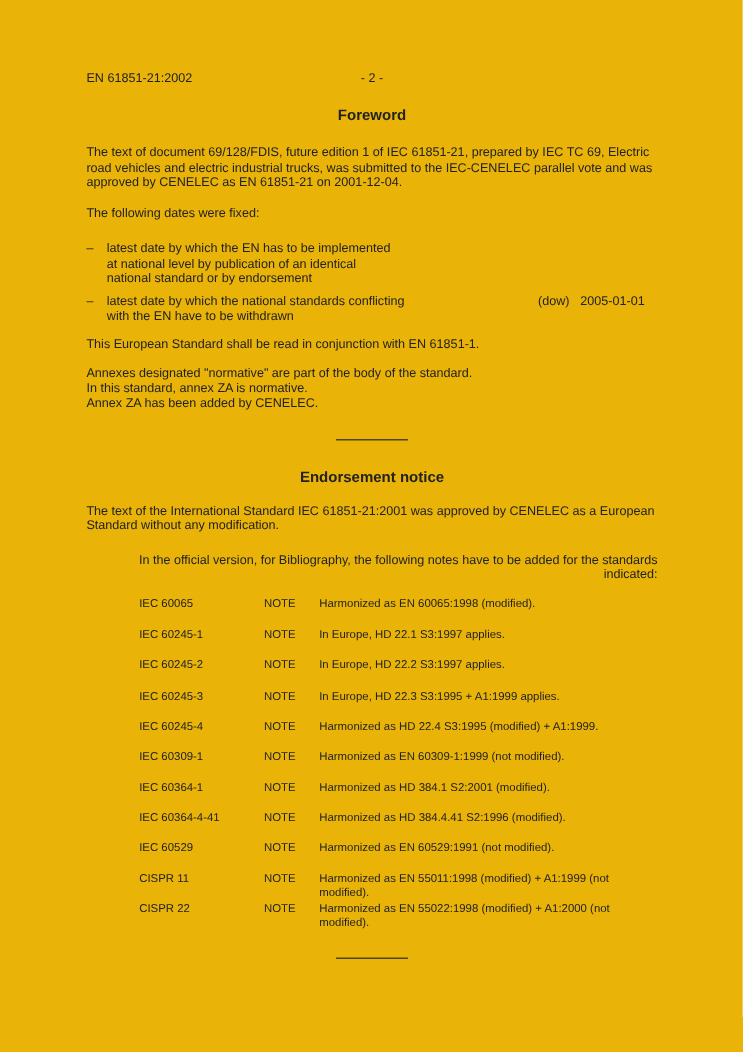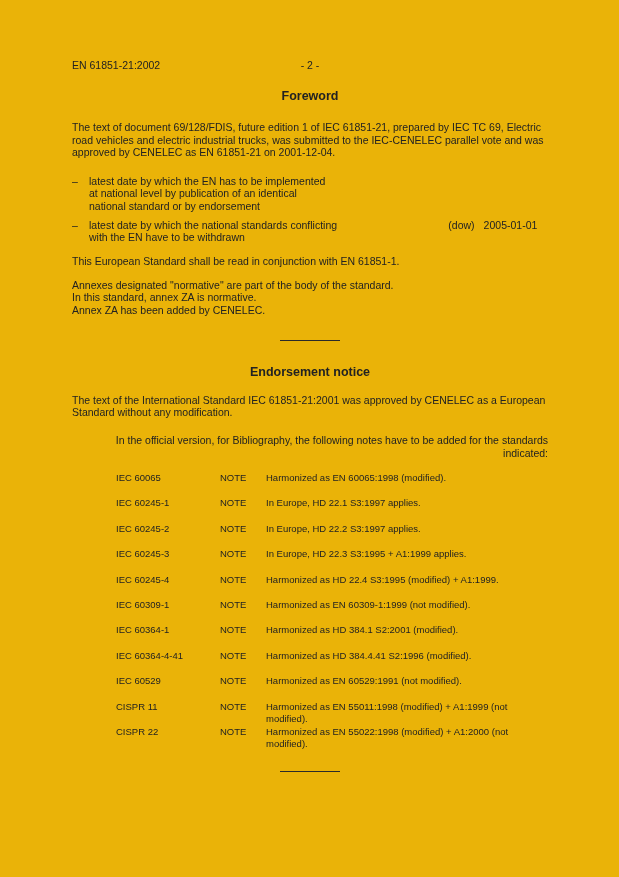--- a/index.html
+++ b/index.html
@@ -86,20 +86,21 @@
 
     <div class="doc-header">
       <span class="doc-ref">EN 61851-21:2002</span>
       <span class="page-num">- 2 -</span>
     </div>
 
     <h1 class="section-title title-foreword">Foreword</h1>
 
     <p class="para-1">The text of document 69/128/FDIS, future edition 1 of IEC 61851-21, prepared by IEC TC 69, Electric road vehicles and electric industrial trucks, was submitted to the IEC-CENELEC parallel vote and was approved by CENELEC as EN 61851-21 on 2001-12-04.</p>
 
+    <p class="dates-intro">The following dates were fixed:</p>
 
     <div class="date-item date-item-1">
       <span class="dash">–</span>
       <span class="pre-line">latest date by which the EN has to be implemented
 at national level by publication of an identical
 national standard or by endorsement</span>
     </div>
 
     <div class="date-item date-item-2">
       <span class="dash">–</span>

